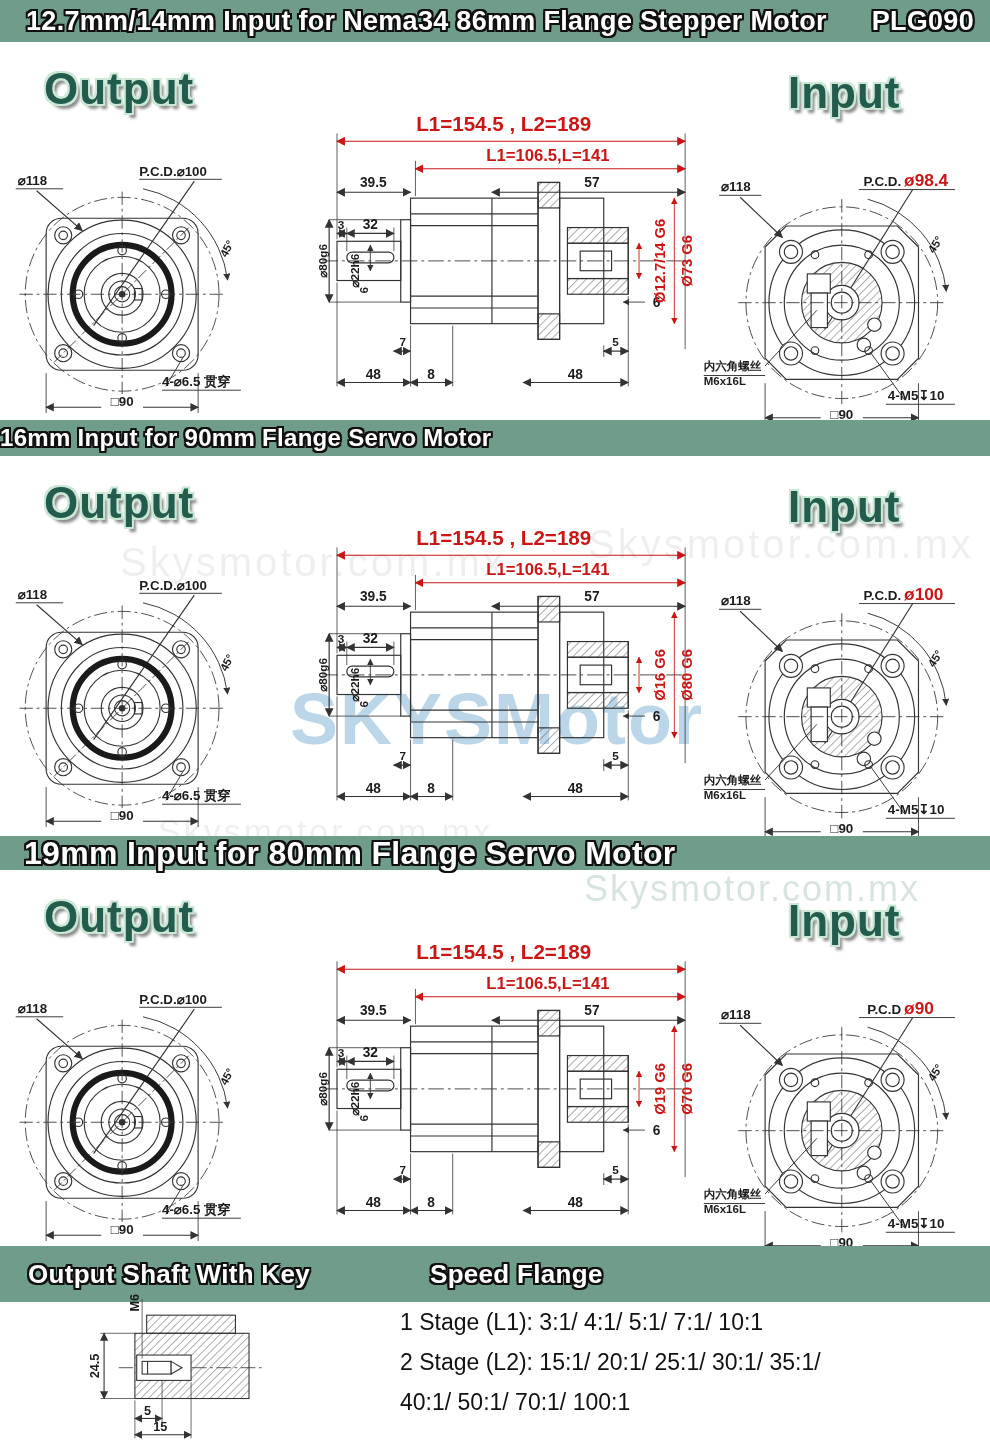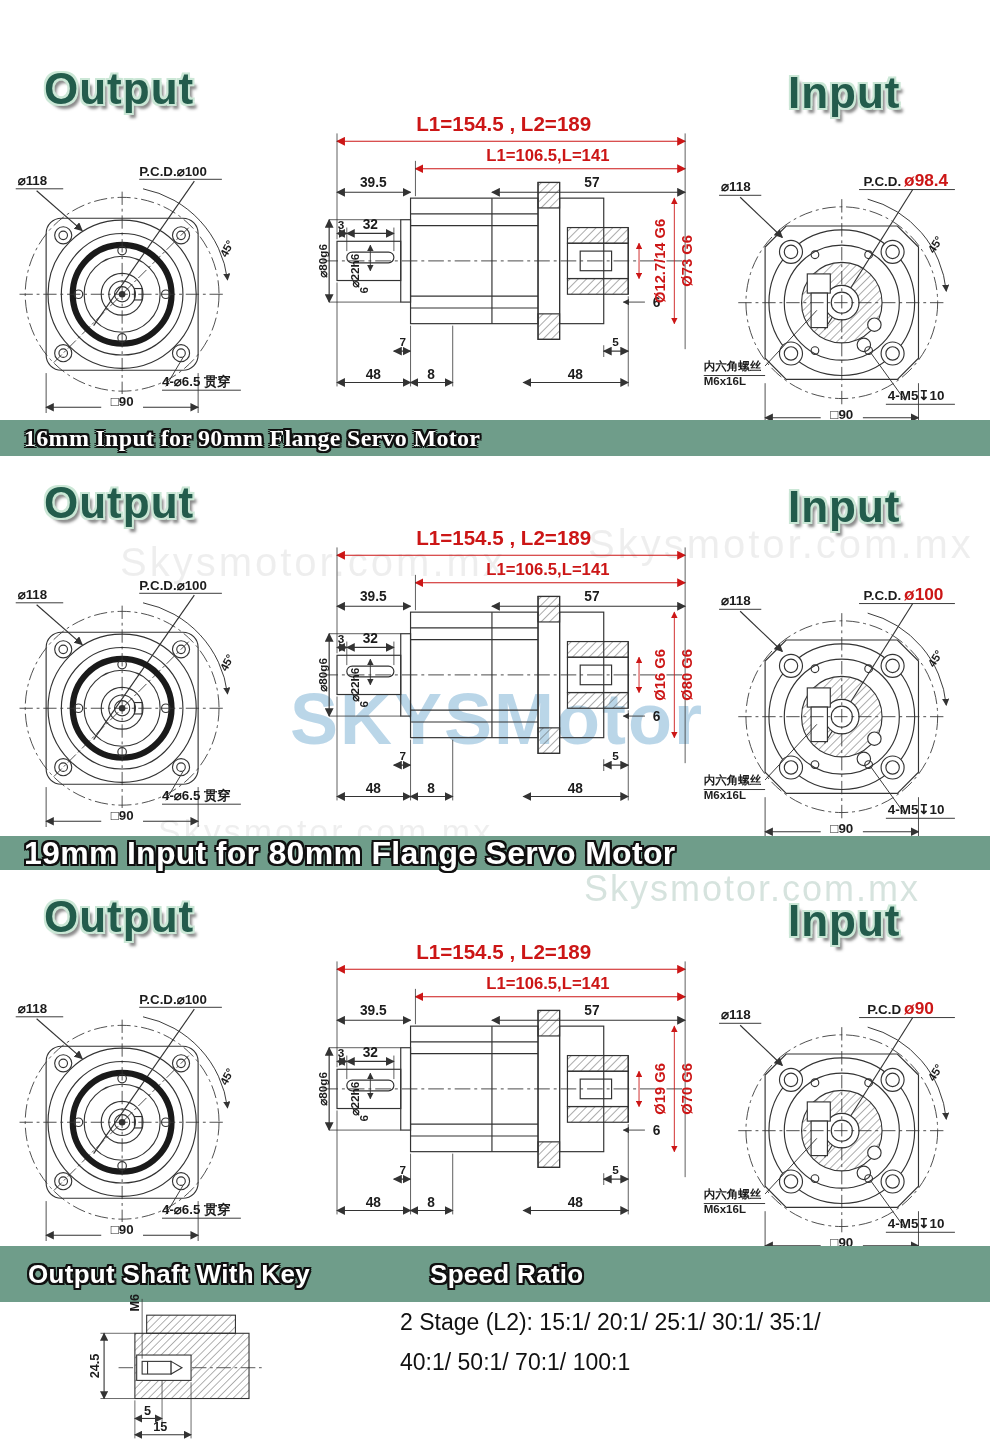--- a/index.html
+++ b/index.html
@@ -7,21 +7,21 @@
         font-family:"Liberation Sans",sans-serif;color:#222;}
   
   .bar{position:absolute;left:0;width:990px;background:#6f9d8a;display:flex;align-items:center;}
   .bar .btxt{color:#fff;font-weight:700;letter-spacing:.3px;
     text-shadow:-2px -2px 0 #101010,2px -2px 0 #101010,-2px 2px 0 #101010,2px 2px 0 #101010,
                  0 -2px 0 #101010,0 2px 0 #101010,-2px 0 0 #101010,2px 0 0 #101010;}
   .bar1{top:0;height:42px;}
   .bar1 .btxt{font-size:27px;margin-left:26px;}
   .bar1 .model{position:absolute;right:16px;font-size:27px;}
   .bar2{top:420;height:36px;}
-  .bar2 .btxt{font-size:24px;margin-left:24px;font-family:Liberation Serif, serif;}
+  .bar2 .btxt{font-size:24px;}
   .bar3{top:836px;height:34px;}
   .bar3 .btxt{font-size:32px;margin-left:24px;}
   .bar4{top:1246px;height:56px;}
   .bar4 .btxt{font-size:26px;margin-left:28px;}
   .bar4 .right{position:absolute;left:402px;}
   .bar2{top:420px;}
   
   .sec{position:absolute;left:0;width:990px;}
   .big-title{position:absolute;font-size:44px;font-weight:700;color:#235c4c;letter-spacing:1px;
     text-shadow:-2px -2px 0 #cbe7d6,2px -2px 0 #cbe7d6,-2px 2px 0 #cbe7d6,2px 2px 0 #cbe7d6,
@@ -213,20 +213,24 @@
       <line x1="140" y1="102" x2="140" y2="148" stroke-width="0.8"></line>
       <line x1="172" y1="104" x2="172" y2="166" stroke-width="0.8"></line>
       <line x1="110" y1="144" x2="140" y2="144" marker-start="url(#arr)" marker-end="url(#arr)"></line>
       <line x1="110" y1="162" x2="172" y2="162" marker-start="url(#arr)" marker-end="url(#arr)"></line>
     </g>
   </defs>
 </svg>
 
 <div class="page">
 
+  <header class="bar bar1">
+    <span class="btxt">12.7mm/14mm Input for Nema34 86mm Flange Stepper Motor</span>
+    <span class="btxt model">PLG090</span>
+  </header>
 
   <section class="sec" style="top:42px;height:378px;">
     <div class="big-title t-out">Output</div>
     <div class="big-title t-in">Input</div>
 
     <svg class="dwg svg-out" width="252" height="304" viewBox="0 0 265 320">
       <use href="#g-out"></use>
       <text class="dim" x="10" y="60">⌀118</text>
       <text class="dim" x="138" y="50">P.C.D.⌀100</text>
       <text class="dimS" transform="rotate(-62 230 128)" x="222" y="132">45°</text>
@@ -377,29 +381,30 @@
       <text class="dimS" x="6" y="250">内六角螺丝</text>
       <text class="dimS" x="6" y="266">M6x16L</text>
       <text class="dim" x="198" y="282">4-M5↧10</text>
       <rect x="128" y="288" width="44" height="17" fill="#fff"></rect>
       <text class="dim" x="150" y="301" text-anchor="middle">□90</text>
     </svg>
   </section>
 
   <header class="bar bar4">
     <span class="btxt">Output Shaft With Key</span>
-    <span class="btxt right">Speed Ratio</span>
+    <span class="btxt right">Speed Flange</span>
   </header>
 
   <svg class="dwg" style="left:35px;top:1288px;" width="236" height="154" viewBox="0 0 260 170">
     <use href="#g-key"></use>
     <text class="dim" transform="rotate(-90 110 26)" x="110" y="30" font-size="15">M6</text>
     <text class="dim" transform="rotate(-90 66 86)" x="66" y="90" font-size="15" text-anchor="middle">24.5</text>
     <text class="dim" x="124" y="140" text-anchor="middle">5</text>
     <text class="dim" x="138" y="158" text-anchor="middle">15</text>
   </svg>
 
   <div class="ratio">
+    <div>1 Stage (L1): 3:1/ 4:1/ 5:1/ 7:1/ 10:1</div>
     <div>2 Stage (L2): 15:1/ 20:1/ 25:1/ 30:1/ 35:1/</div>
     <div>40:1/ 50:1/ 70:1/ 100:1</div>
   </div>
 
 </div>
 
 </body></html>

